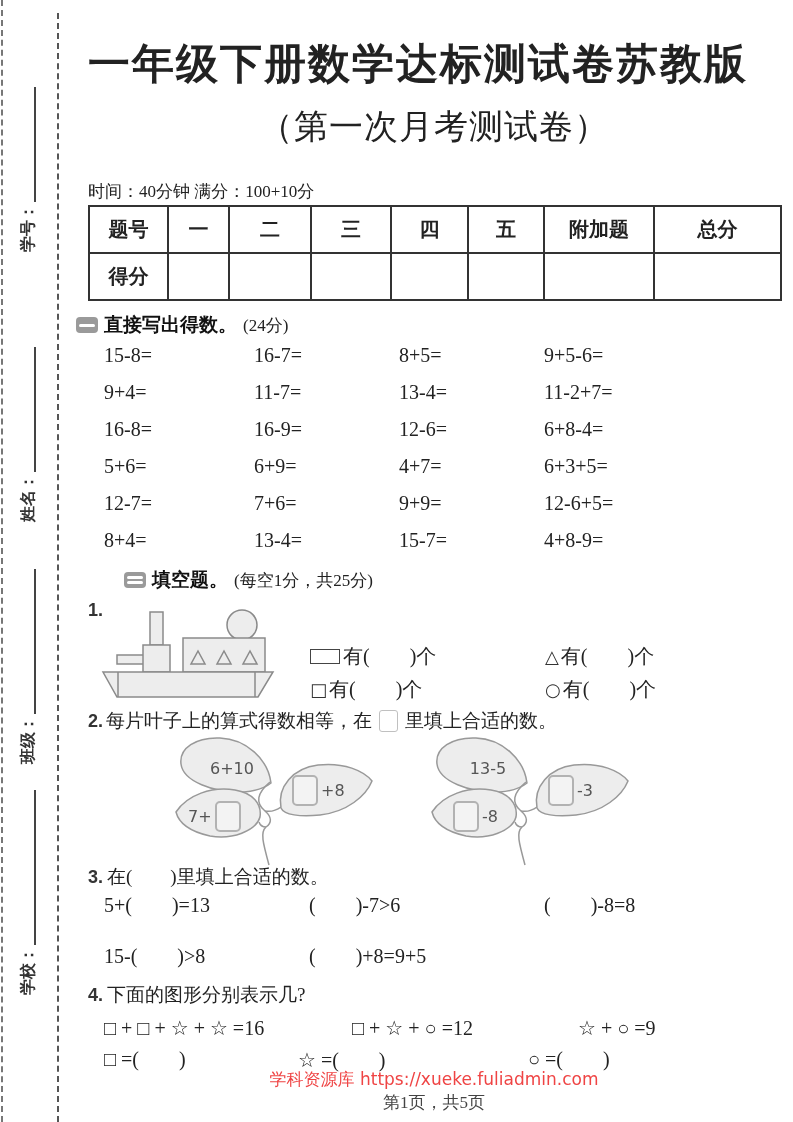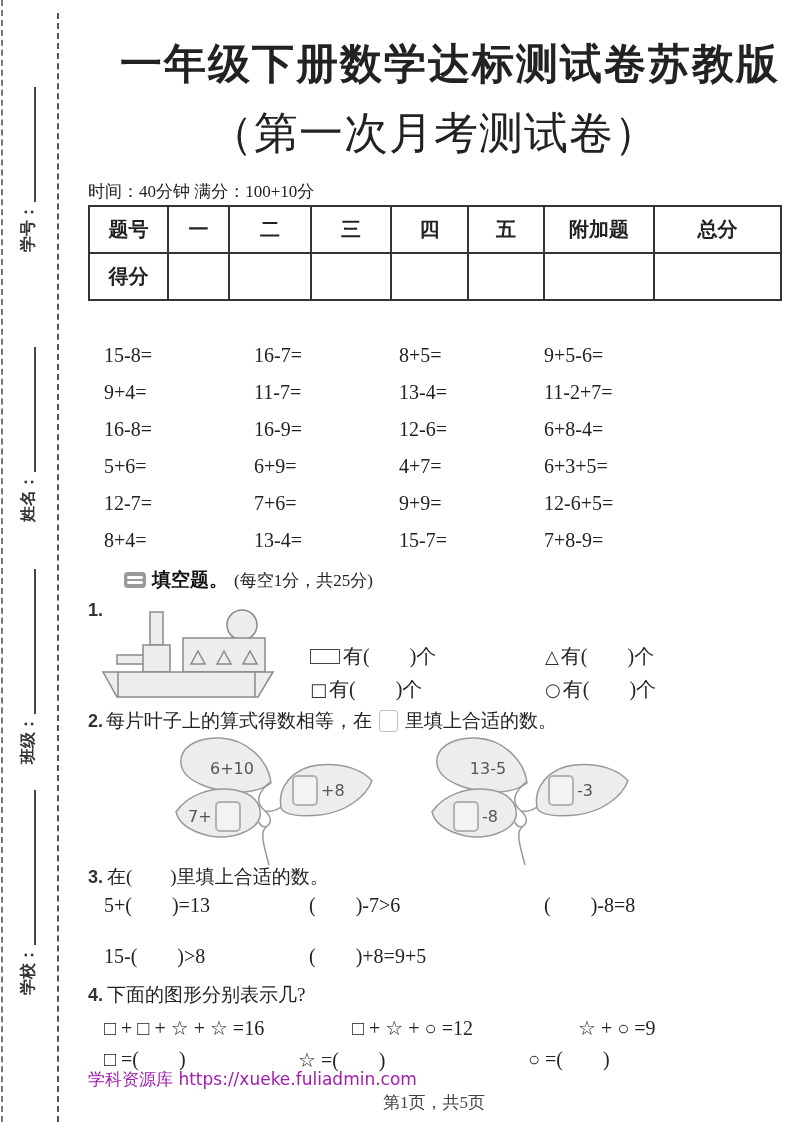--- a/index.html
+++ b/index.html
@@ -13,24 +13,24 @@
   
   .margin-label{position:absolute;display:flex;align-items:flex-end;height:26px;
       transform:rotate(-90deg);transform-origin:0 0;
       font-family:"Liberation Sans","DejaVu Sans",sans-serif;font-size:16px;font-weight:600;color:#333;}
   .margin-label .blank{flex:1;border-bottom:2px solid #444;margin-bottom:3px;margin-left:2px;}
   .ml-0{left:13px;top:252px;width:165px;}
   .ml-1{left:13px;top:522px;width:175px;}
   .ml-2{left:13px;top:764px;width:195px;}
   .ml-3{left:13px;top:995px;width:205px;}
 
-  .title{position:absolute;left:88px;top:36px;width:692px;text-align:right;
+  .title{position:absolute;left:88px;top:36px;width:692px;text-align:left;
       font-size:42px;font-weight:bold;letter-spacing:2px;}
   .subtitle{position:absolute;left:88px;top:104px;width:692px;text-align:center;
-      font-size:44px;letter-spacing:1px;}
+      font-size:34px;letter-spacing:1px;}
   .timeline{position:absolute;left:88px;top:180px;width:692px;text-align:left;
       font-size:17px;padding-right:4px;box-sizing:border-box;}
 
   table.score{position:absolute;left:88px;top:205px;border-collapse:collapse;table-layout:fixed;}
   table.score td{border:2px solid #333;text-align:center;height:45px;
       font-family:"Liberation Sans","DejaVu Sans",sans-serif;font-weight:bold;font-size:20px;padding:0;}
 
   .sec-head{position:absolute;left:76px;display:flex;align-items:center;gap:6px;
       font-family:"Liberation Sans","DejaVu Sans",sans-serif;}
   .sec-head .t{font-size:19px;font-weight:bold;color:#111;}
@@ -76,22 +76,22 @@
 
   .q3-grid{position:absolute;left:104px;top:894px;display:grid;
       grid-template-columns:205px 235px 230px;row-gap:29px;
       font-size:20px;line-height:22px;white-space:pre;}
 
   .q4-piece{position:absolute;font-size:20px;white-space:pre;
       font-family:"Liberation Serif","DejaVu Sans",serif;}
   .q4-e0{left:104px;top:1016px;} .q4-e1{left:352px;top:1016px;} .q4-e2{left:578px;top:1016px;}
   .q4-a0{left:104px;top:1048px;} .q4-a1{left:298px;top:1048px;} .q4-a2{left:528px;top:1048px;}
 
-  .footer-mark{position:absolute;left:88px;top:1068px;width:692px;text-align:left;
-      color:#a21caf;font-family:"DejaVu Sans",sans-serif;font-size:17px;}
+  .footer-mark{position:absolute;left:88px;top:1068px;width:692px;text-align:center;
+      color:#ef4444;font-family:"DejaVu Sans",sans-serif;font-size:17px;}
   .footer-page{position:absolute;left:88px;top:1091px;width:692px;text-align:center;
       color:#444;font-size:17px;}
 </style>
 </head>
 <body>
 
 <div class="page">
 
   <div class="edge-dash-outer"></div>
   <div class="edge-dash"></div>
@@ -145,20 +145,27 @@
       <td></td>
       <td></td>
       <td></td>
       <td></td>
       <td></td>
       <td></td>
     </tr>
   </tbody>
     </table>
 
+  <div class="sec-head sec1">
+    <span class="badge">
+        <i></i>
+      </span>
+    <span class="t">直接写出得数。</span>
+    <span class="p">(24分)</span>
+  </div>
 
   <div class="problems">
     <span>15-8=</span>
     <span>16-7=</span>
     <span>8+5=</span>
     <span>9+5-6=</span>
     <span>9+4=</span>
     <span>11-7=</span>
     <span>13-4=</span>
     <span>11-2+7=</span>
@@ -170,21 +177,21 @@
     <span>6+9=</span>
     <span>4+7=</span>
     <span>6+3+5=</span>
     <span>12-7=</span>
     <span>7+6=</span>
     <span>9+9=</span>
     <span>12-6+5=</span>
     <span>8+4=</span>
     <span>13-4=</span>
     <span>15-7=</span>
-    <span>7+8-9=</span>
+    <span>4+8-9=</span>
   </div>
 
   <div class="sec-head sec2">
     <span class="badge">
         <i></i>
         <i></i>
       </span>
     <span class="t">填空题。</span>
     <span class="p">(每空1分，共25分)</span>
   </div>

